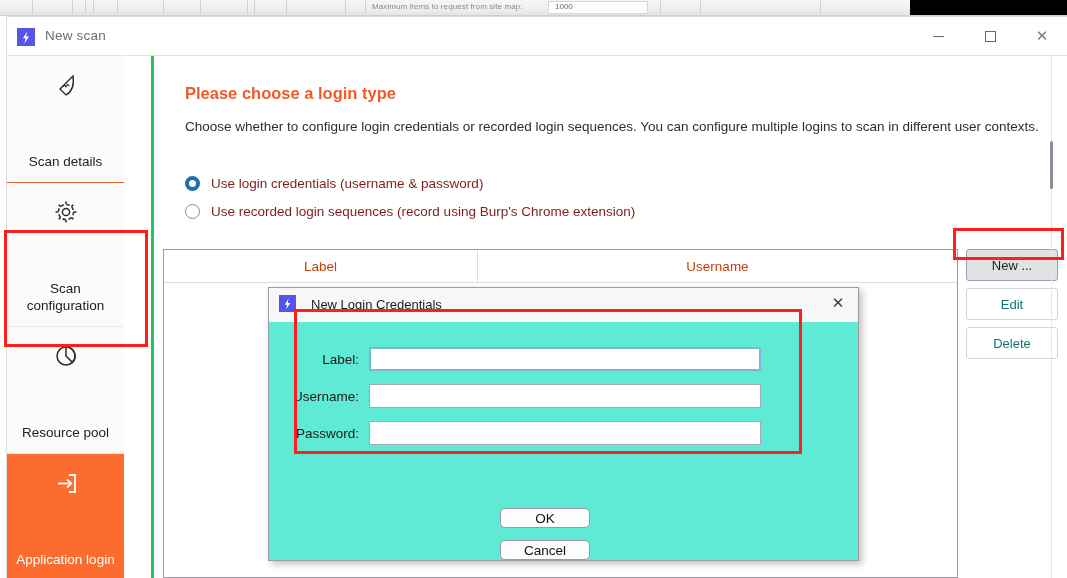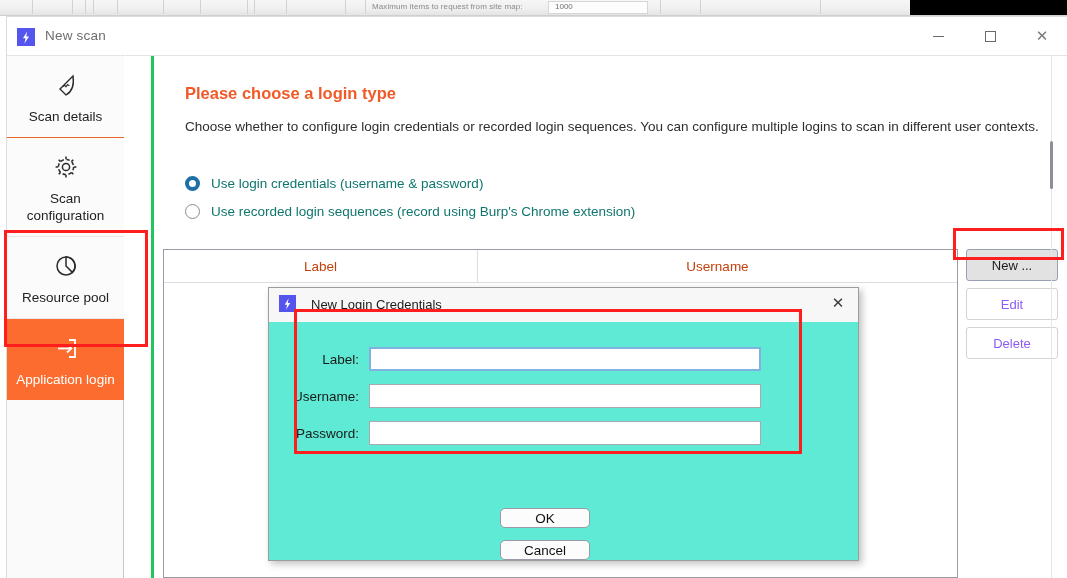--- a/index.html
+++ b/index.html
@@ -82,20 +82,21 @@
   }
   .side-item {
     position: relative;
     width: 117px;
     display: flex; flex-direction: column;
     align-items: center; justify-content: center;
     padding: 12px 4px 12px;
     color: #2b2b2b;
     border-bottom: 1px solid #e9e9e9;
     background: #fbfbfb;
+    gap: 45px;
   }
   .side-item.sep-orange { border-bottom: 1px solid #e8662a; }
   .side-item .ico { height: 34px; display: flex; align-items: center; justify-content: center; }
   .side-item .lbl {
     margin-top: 6px; font-size: 13.5px; line-height: 17px;
     text-align: center; color: #222;
   }
   .side-item.active { background: #fb6c2e; color: #fff; border-bottom: none; }
   .side-item.active .lbl { color: #fff; }
 
@@ -132,21 +133,21 @@
   .radio-row.r1 { top: 120px; }
   .radio-row.r2 { top: 148px; }
   .radio {
     width: 15px; height: 15px; border-radius: 50%;
     border: 1.6px solid #8b8b8b; background: #fff;
     display: inline-block; position: relative; flex: 0 0 auto;
   }
   .radio.checked {
     border: 4.5px solid #1e6ea8; background: #ffffff;
   }
-  .radio-label { margin-left: 11px; font-size: 13.5px; color: #0f766e; }
+  .radio-label { margin-left: 11px; font-size: 13.5px; color: #7f1d1d; }
 
   
   .table-wrap {
     position: absolute; left: 9px; top: 193px;
     width: 795px; height: 329px;
     border: 1px solid #9b9ba6;
     background: #fff;
   }
   .table-head {
     display: flex; height: 33px;
@@ -167,21 +168,21 @@
   }
   .side-btn {
     width: 92px; height: 32px; margin-bottom: 7px;
     border: 1px solid #b7b7c0; border-radius: 3px;
     background: #ffffff;
     font-size: 13px; color: #1d1d1d;
     display: flex; align-items: center; justify-content: center;
     font-family: "Liberation Sans", sans-serif;
   }
   .side-btn.hover { background: #e2e2e2; border-color: #9aa0b4; }
-  .side-btn.disabled { color: #8b5cf6; border-color: #d3d3d8; }
+  .side-btn.disabled { color: #0f766e; border-color: #d3d3d8; }
 
   
   .vscroll {
     position: absolute; right: 13px; top: 0; width: 6px; height: 524px;
   }
   .vscroll .track {
     position: absolute; left: 2px; top: 0; width: 1px; height: 524px;
     background: #e6e6e6;
   }
   .vscroll .thumb {

